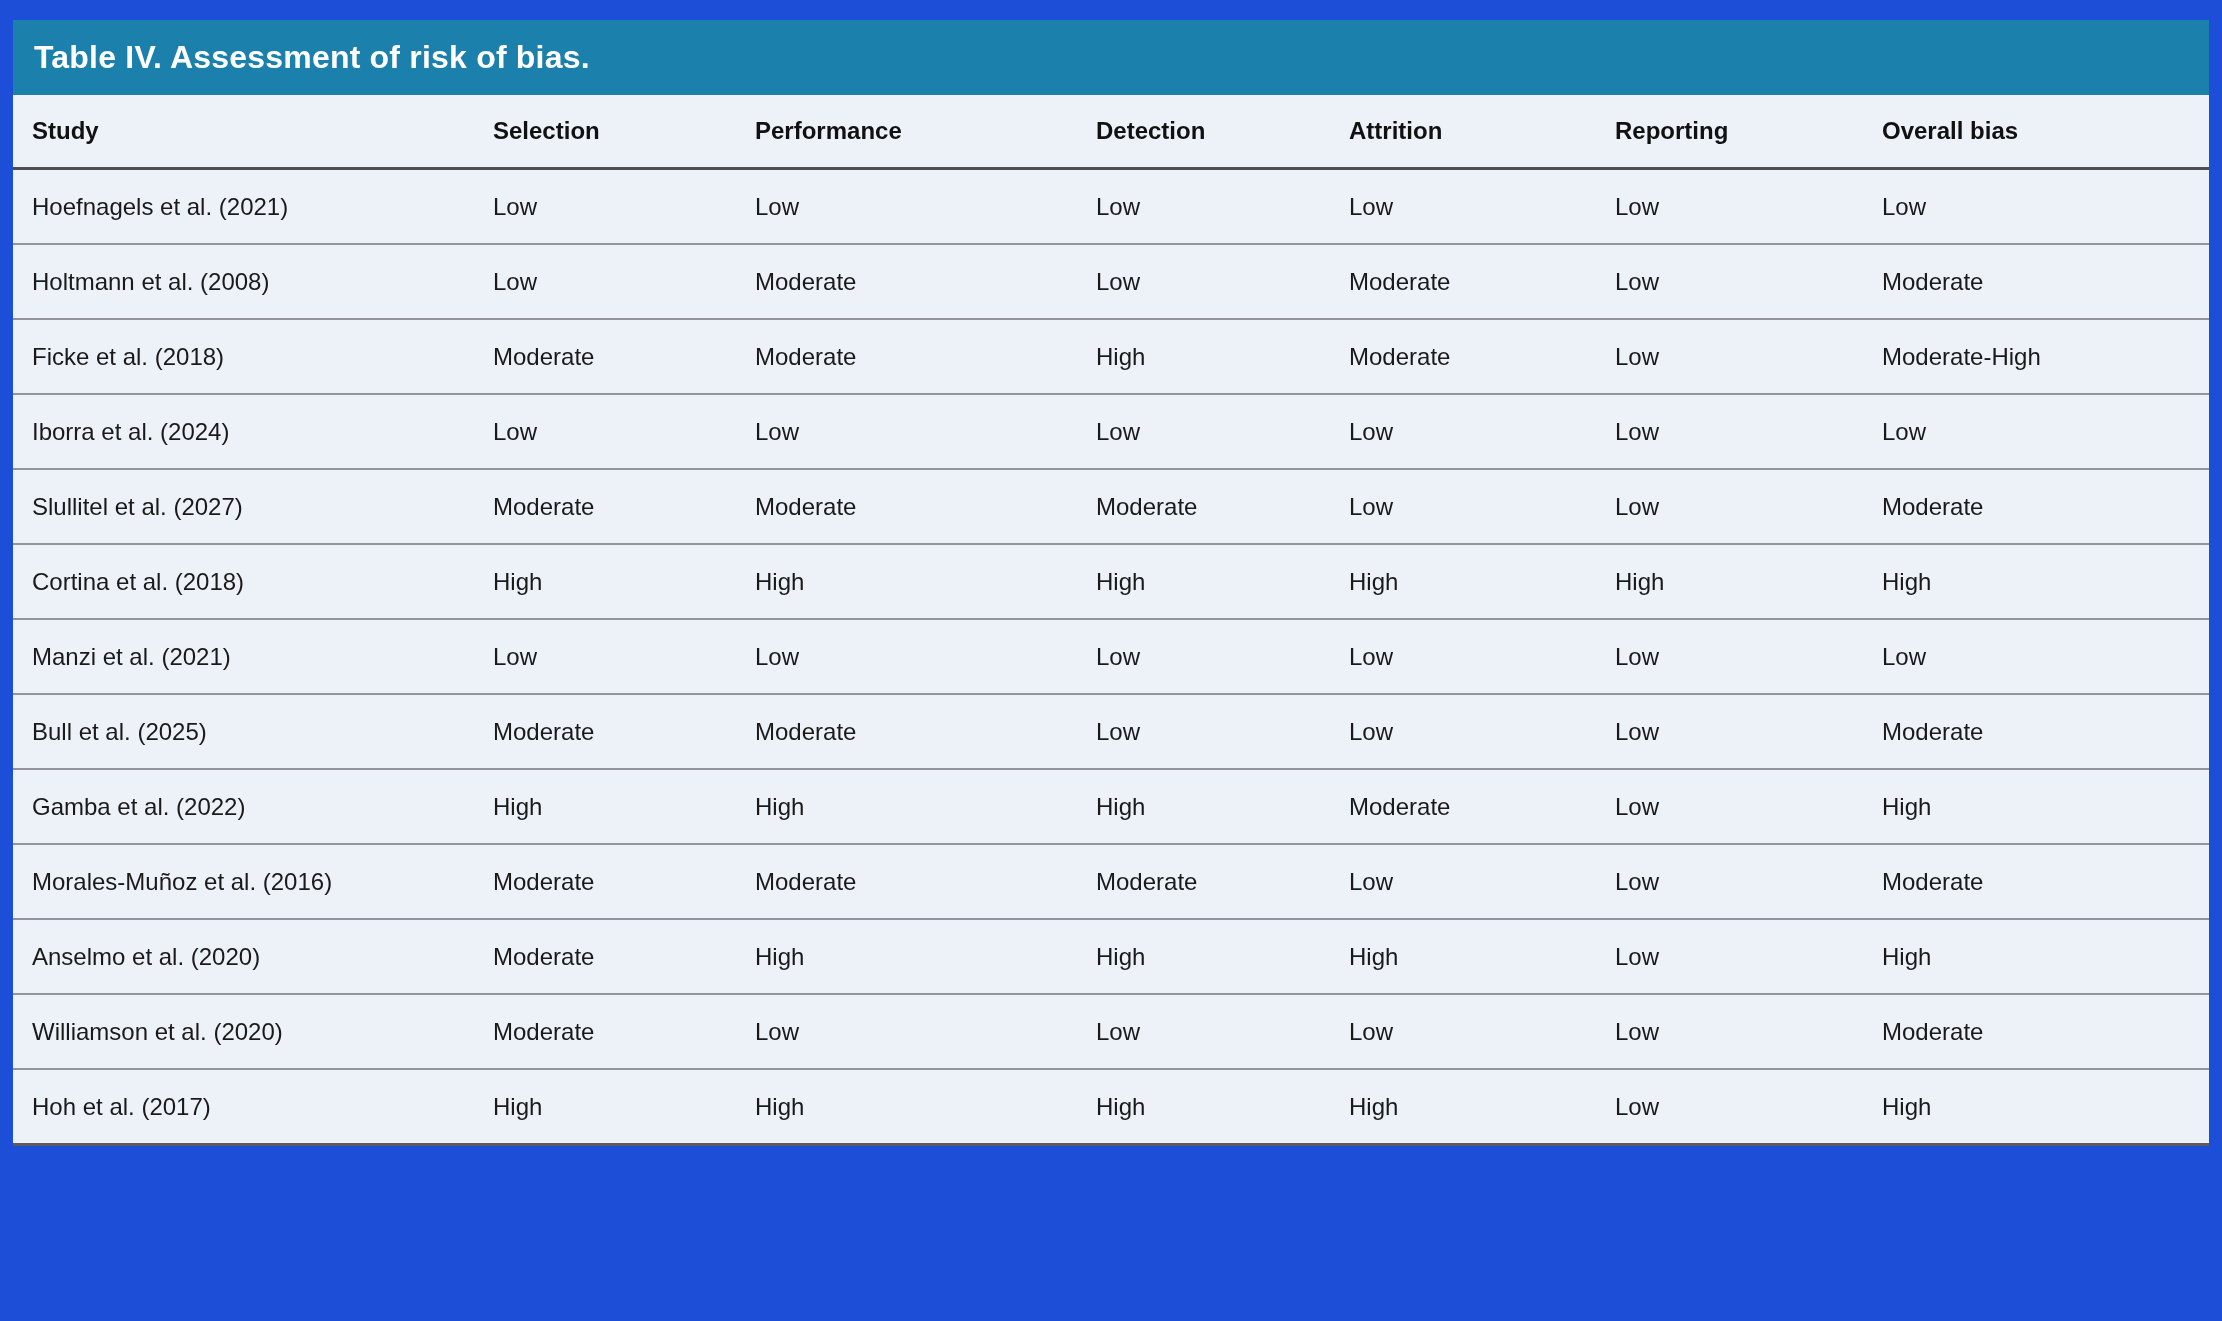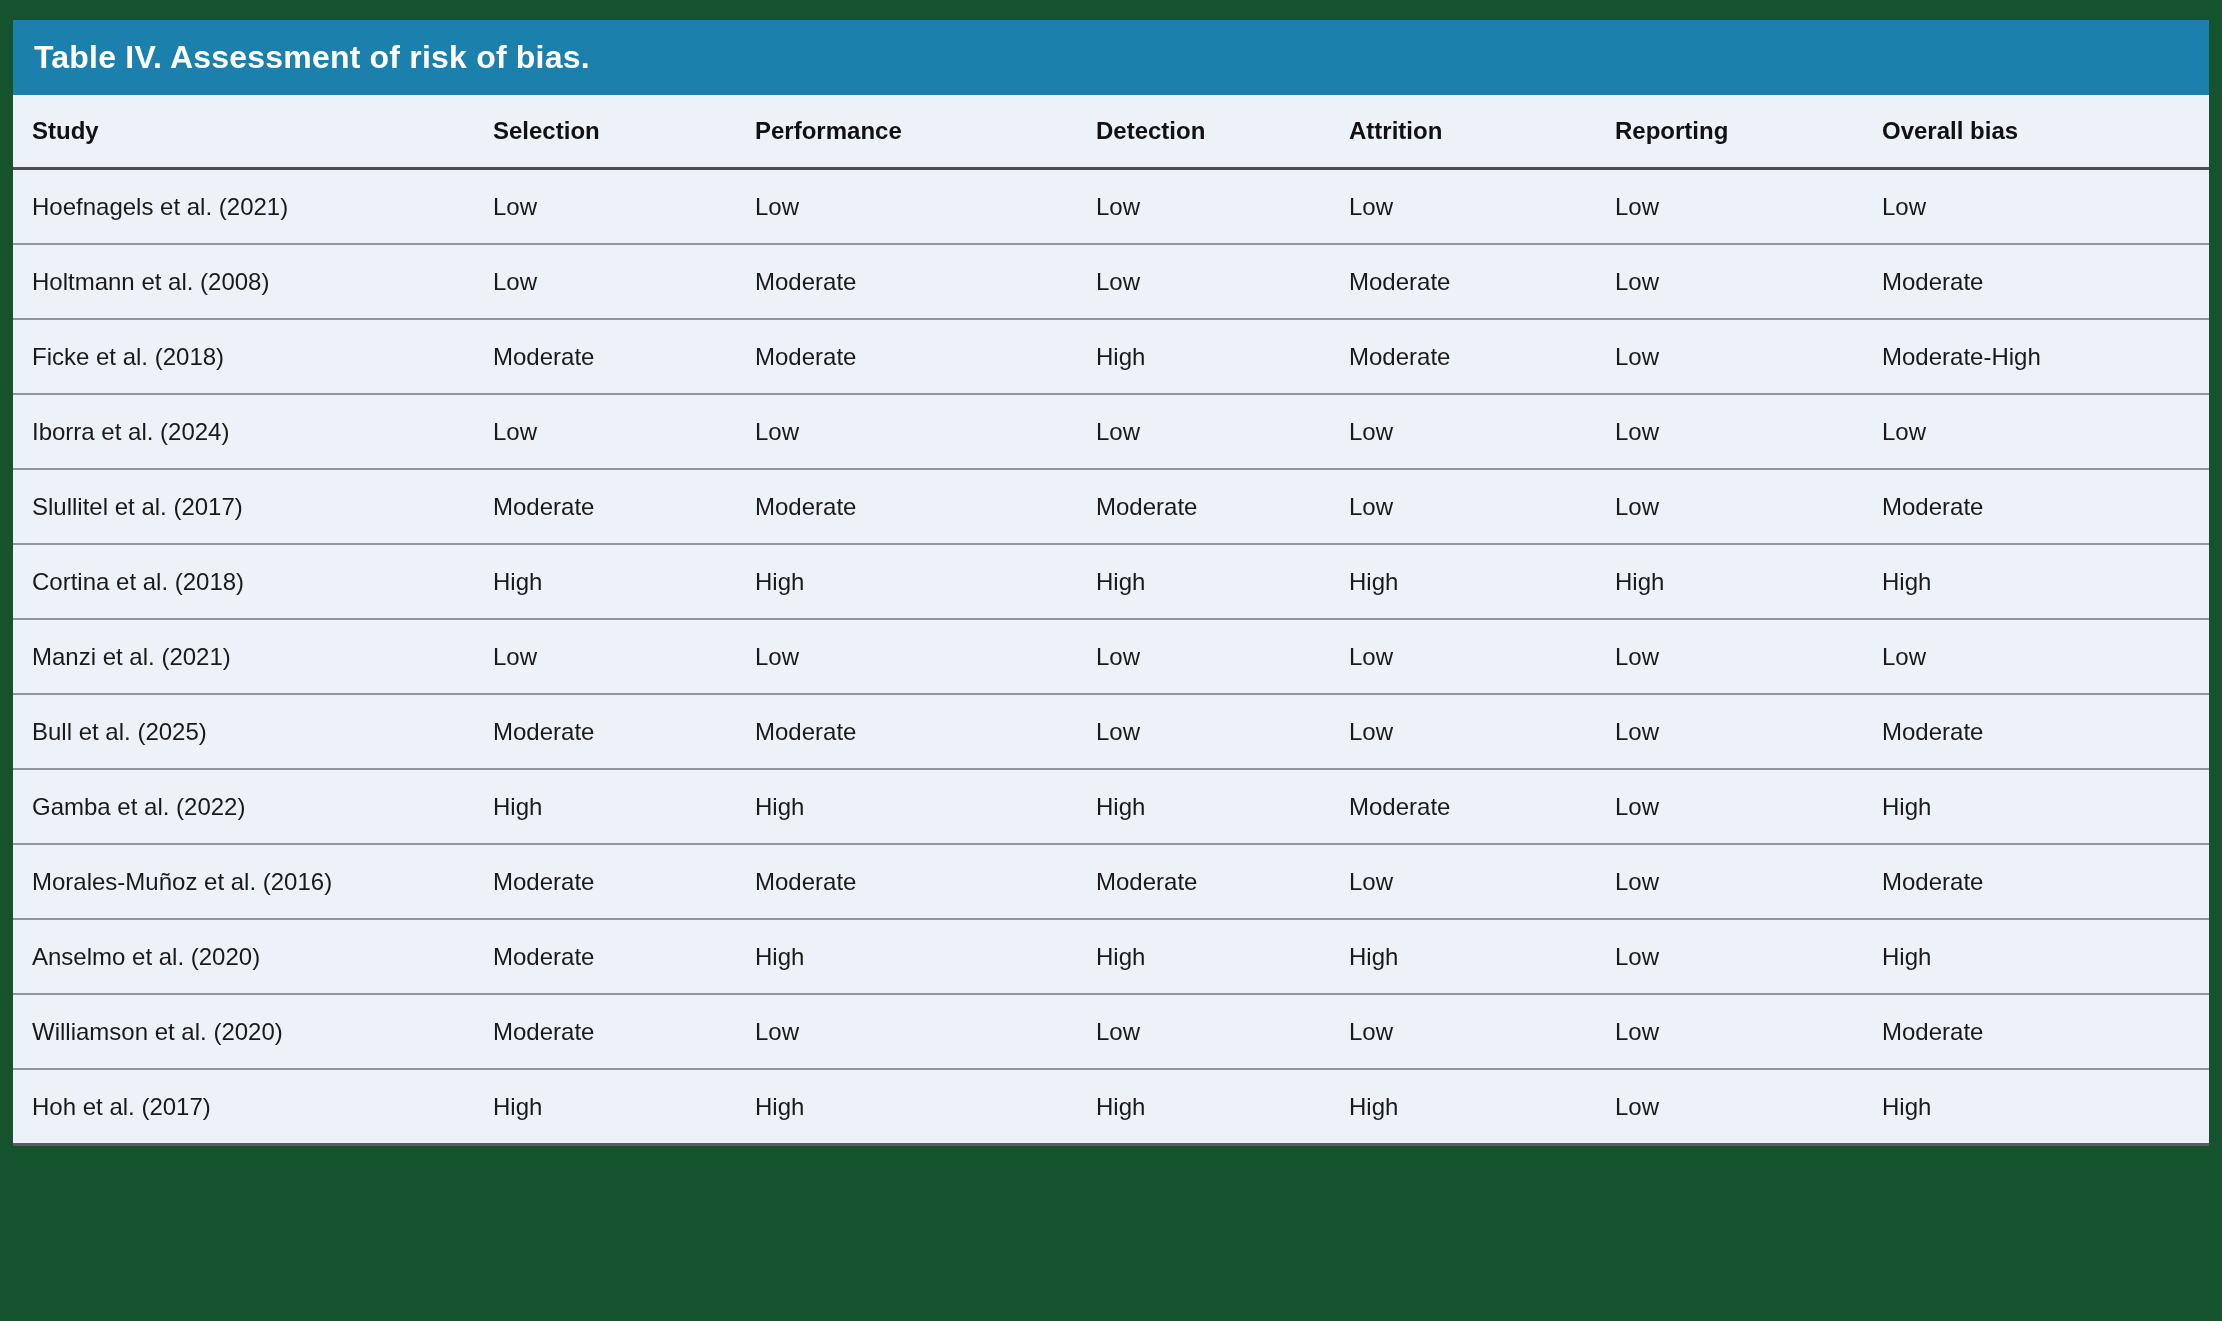--- a/index.html
+++ b/index.html
@@ -6,21 +6,21 @@
     margin: 0;
     padding: 0;
     background: #ffffff;
     font-family: "Liberation Sans", sans-serif;
     color: #1a1a1a;
   }
   .page {
     position: relative;
     width: 2222px;
     height: 1321px;
-    background: #14532d;
+    background: #1d4ed8;
     overflow: hidden;
   }
   .table-card {
     position: absolute;
     left: 13px;
     top: 20px;
     width: 2196px;
   }
   .title-bar {
     height: 75px;
@@ -144,21 +144,21 @@
             <td>Iborra et al. (2024)</td>
             <td>Low</td>
             <td>Low</td>
             <td>Low</td>
             <td>Low</td>
             <td>Low</td>
             <td>Low</td>
           </tr>
 
           <tr>
-            <td>Slullitel et al. (2017)</td>
+            <td>Slullitel et al. (2027)</td>
             <td>Moderate</td>
             <td>Moderate</td>
             <td>Moderate</td>
             <td>Low</td>
             <td>Low</td>
             <td>Moderate</td>
           </tr>
 
           <tr>
             <td>Cortina et al. (2018)</td>

